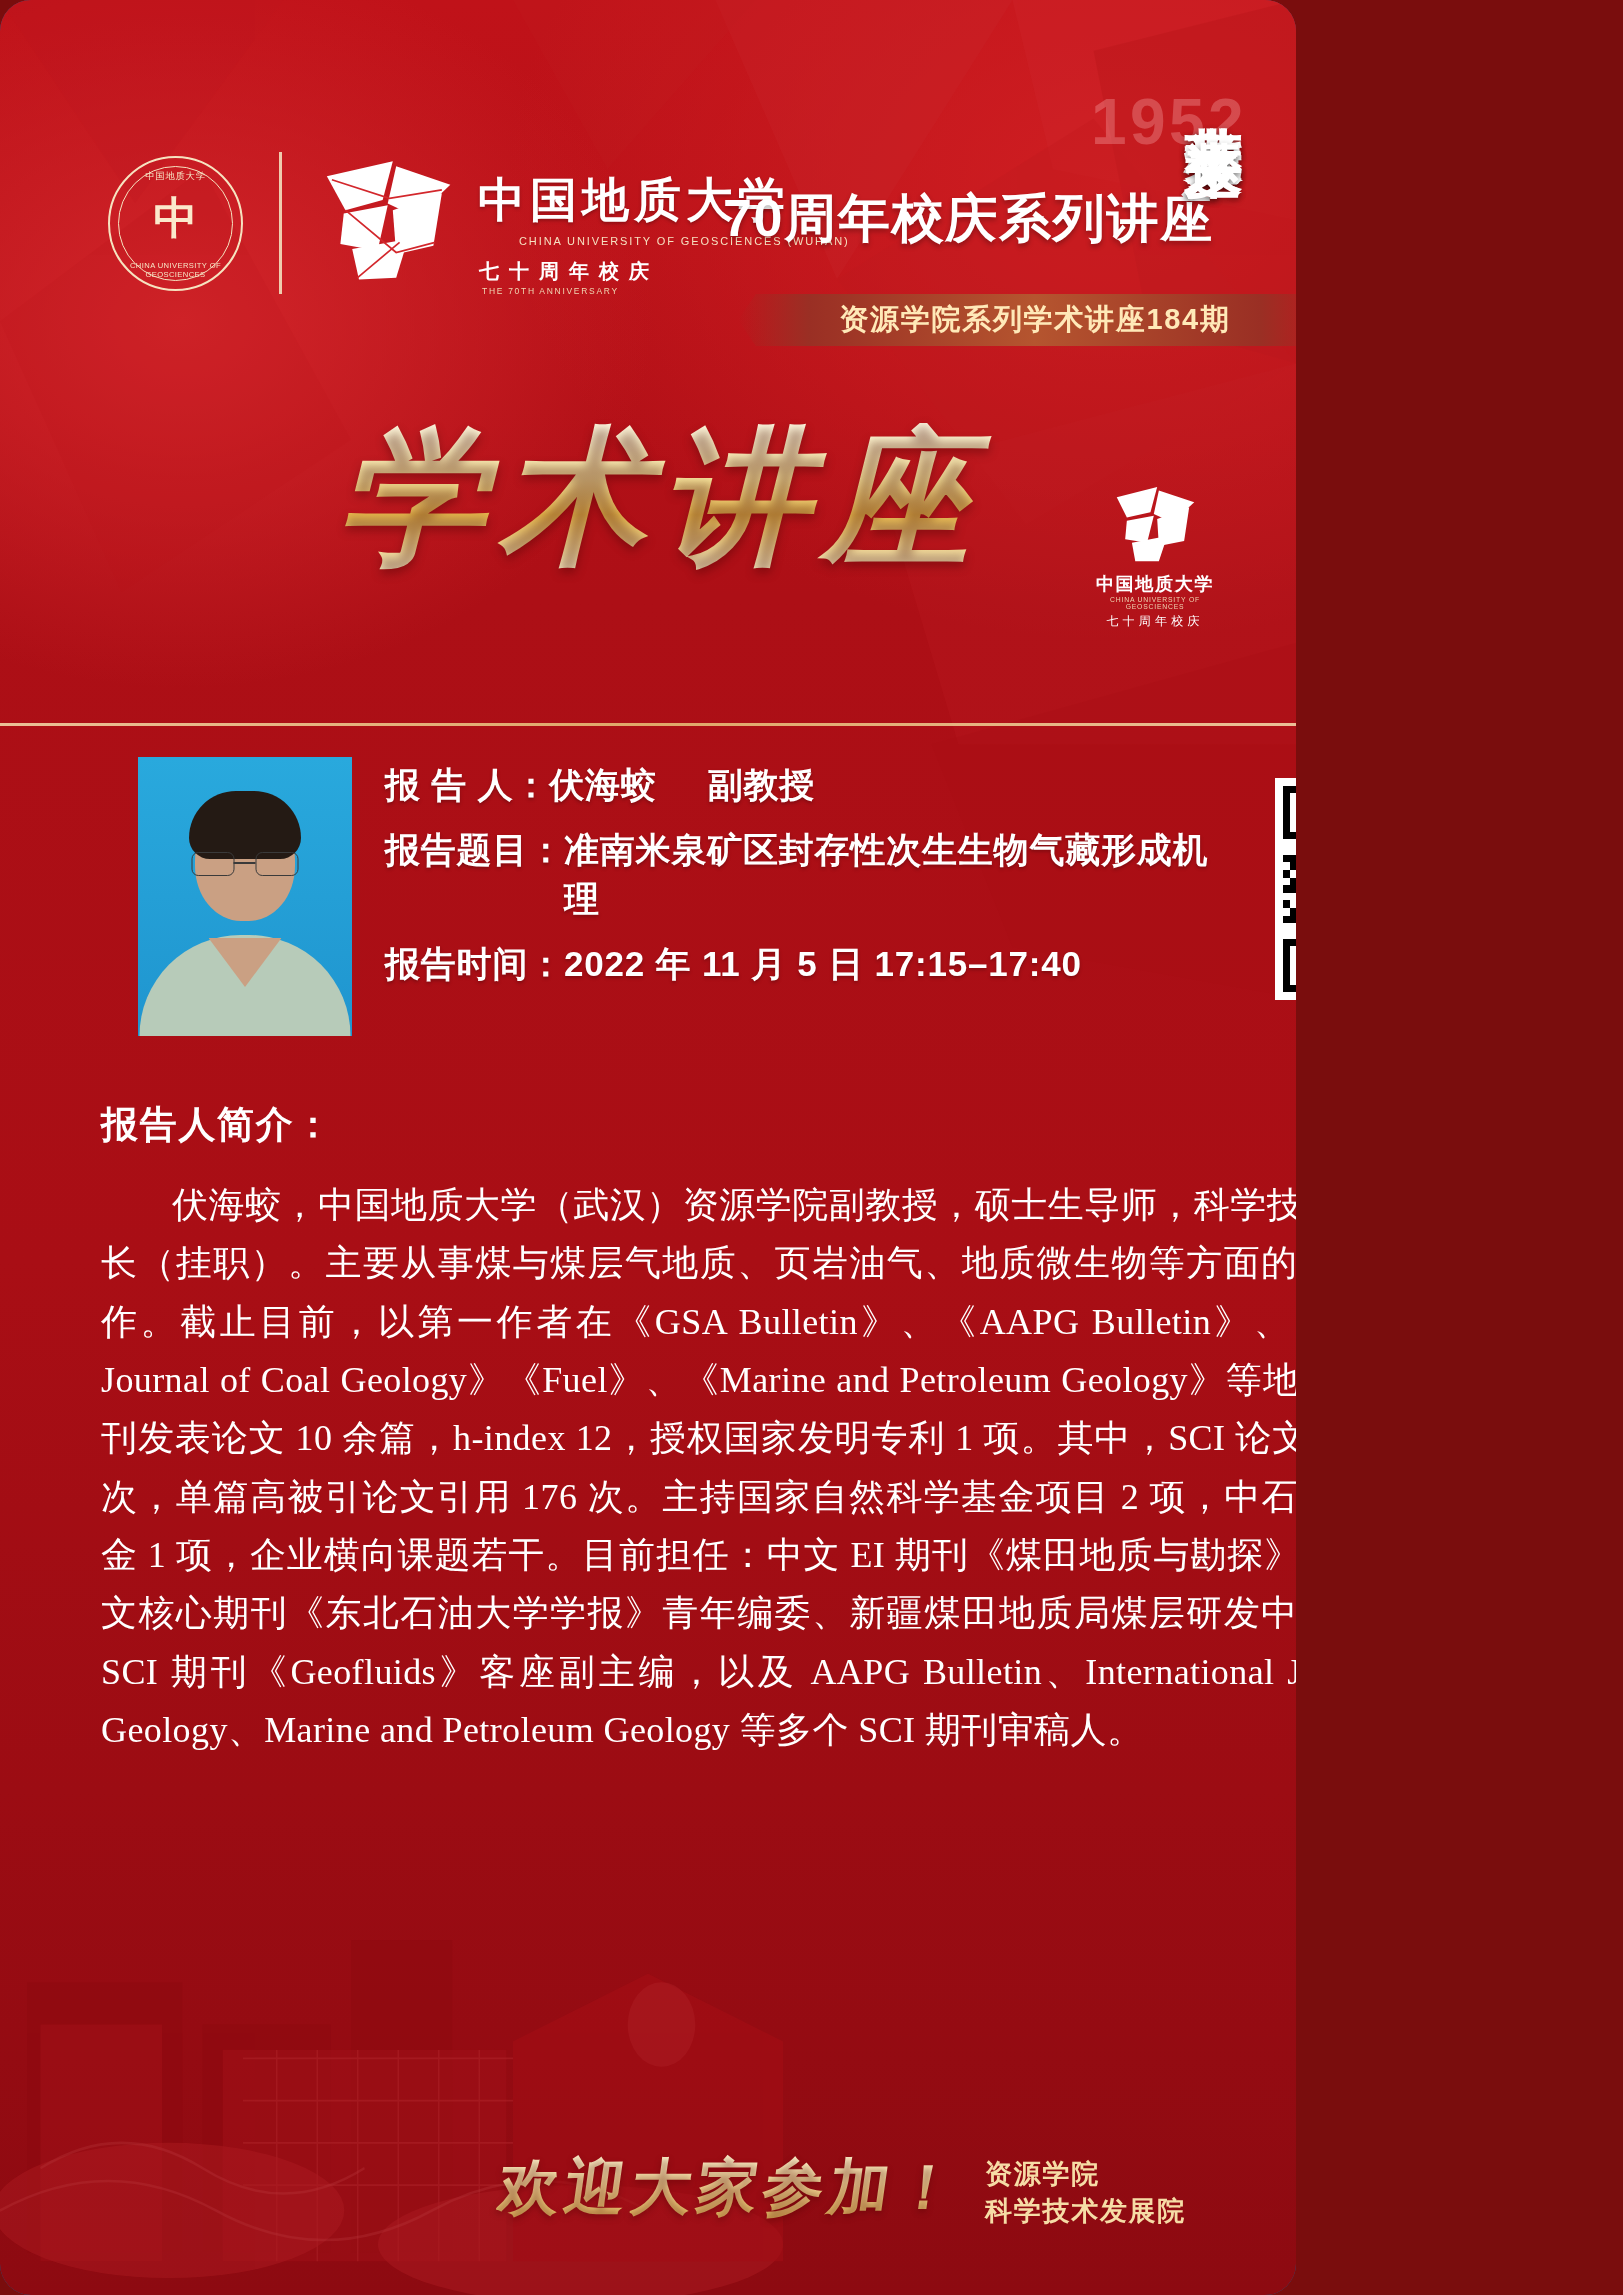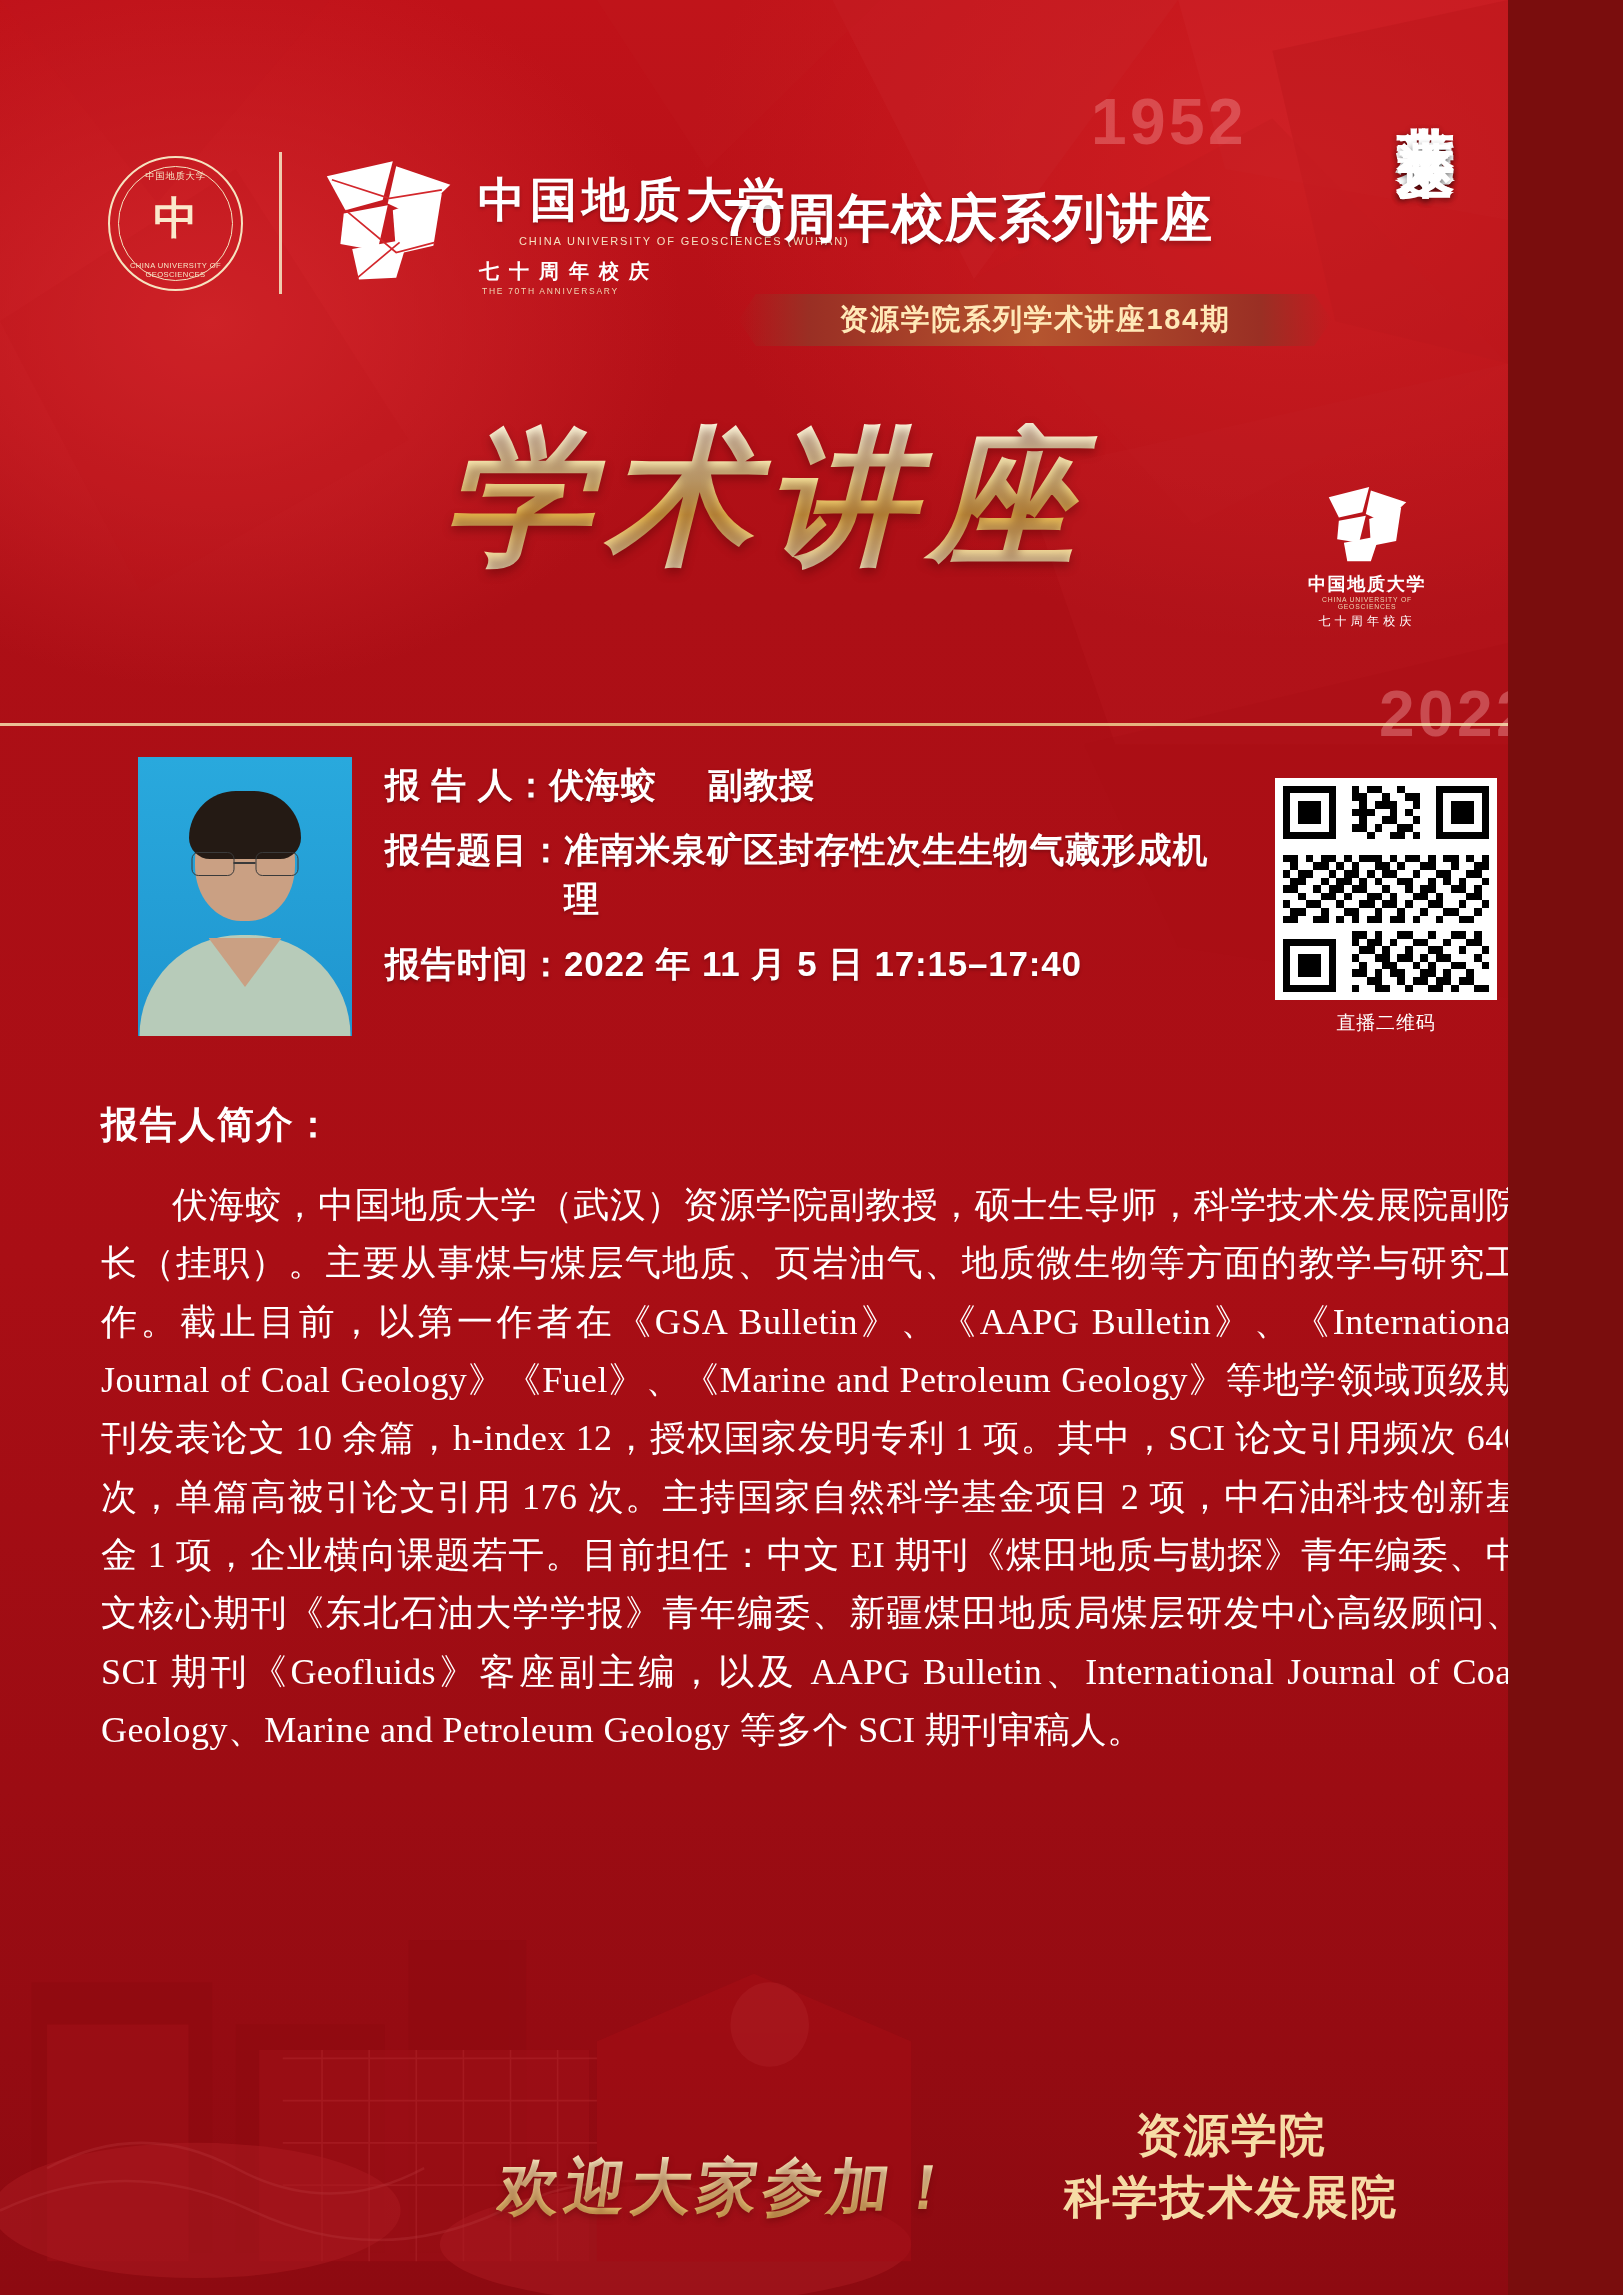--- a/index.html
+++ b/index.html
@@ -2,25 +2,26 @@
 <html style="font-size:13.5px"><head>
 <meta charset="utf-8">
 <style>
   html, body {
     margin: 0;
     padding: 0;
     background: #7a0d0d;
   }
   .poster {
     position: relative;
-    width: 1508px;
+    width: 1296px;
     height: 2295px;
     overflow: hidden;
     font-family: "Liberation Sans", sans-serif;
     background: #0369a1;
+    border-radius: 31px;
   }
   
   .bg-base {
     position: absolute; inset: 0;
     background:
       radial-gradient(ellipse 761px 592px at 14% 14%, #d2252a 0%, rgba(210,37,42,0) 62%),
       radial-gradient(ellipse 1015px 761px at 86% 8%, #cf1e22 0%, rgba(207,30,34,0) 60%),
       linear-gradient(180deg, #c01219 0%, #ad0f16 26%, #a90e15 55%, #9c0c13 78%, #8d0a11 100%);
   }
   .bg-poly {
@@ -363,23 +364,23 @@
     -webkit-background-clip: text;
     background-clip: text;
     -webkit-text-fill-color: transparent;
     text-shadow: 0 3.4px 6.8px rgba(70,0,0,.35);
     font-family: "Liberation Serif", serif;
     transform: skewX(-8deg);
   }
   .org {
     position: absolute;
     right: 110px; bottom: 66px;
-    text-align: center;
+    text-align: left;
     color: #f6dca6;
-    font-size: 46px;
+    font-size: 27px;
     font-weight: bold;
     line-height: 1.35;
     letter-spacing: 1.7px;
     font-family: "Liberation Serif", serif;
   }
 </style>
 </head>
 <body>
 
 <div class="poster">

